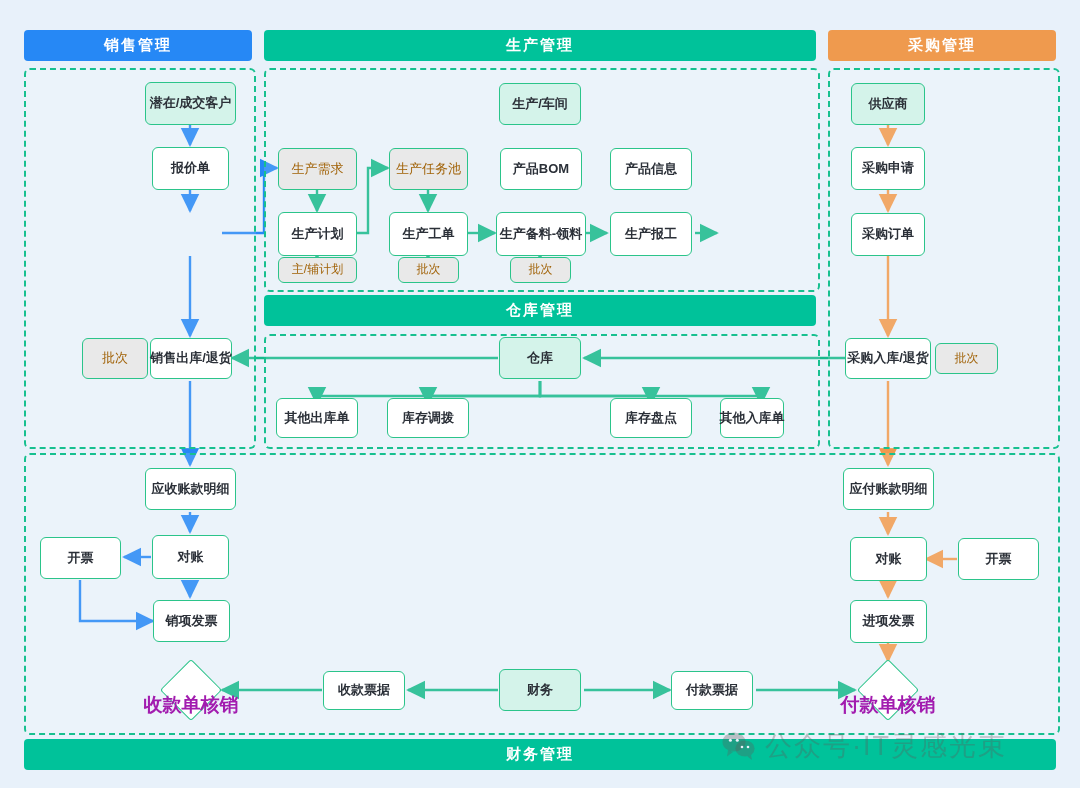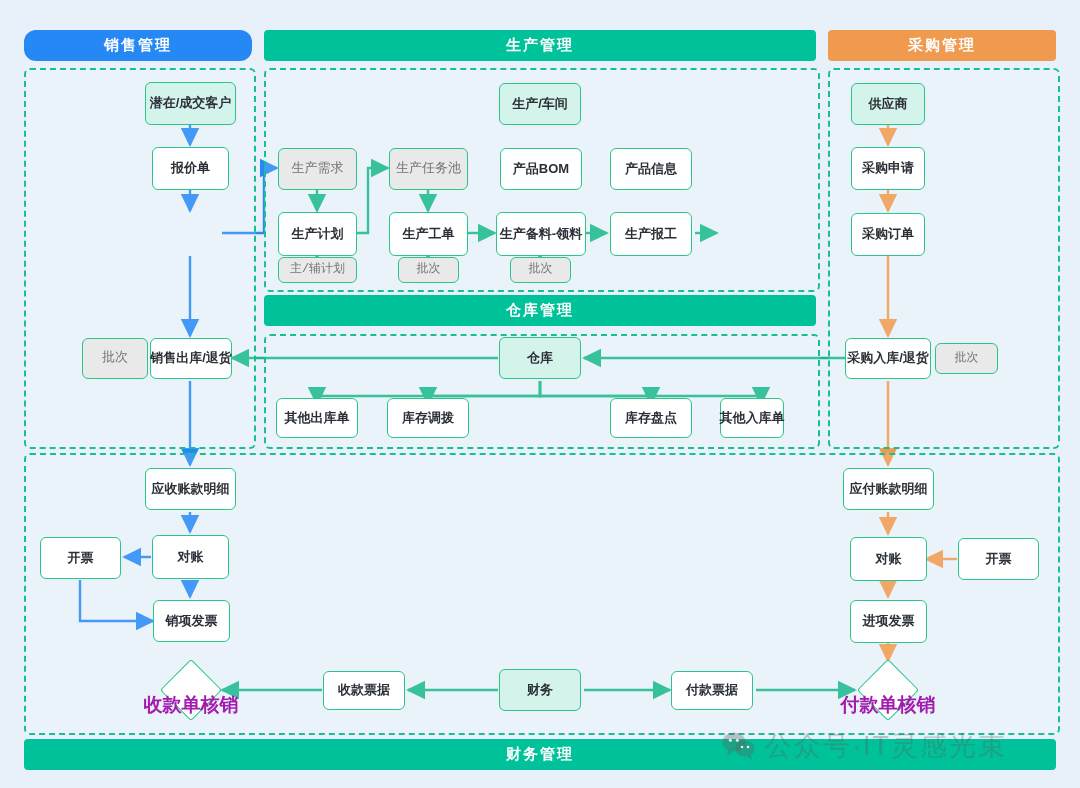--- a/index.html
+++ b/index.html
@@ -11,21 +11,21 @@
     position:relative;
   }
   #stage{position:absolute;left:0;top:0;width:1080px;height:788px;}
 
   
   .bar{
     position:absolute;border-radius:4px;
     display:flex;align-items:center;justify-content:center;
     color:#fff;font-size:15px;font-weight:bold;letter-spacing:2px;
   }
-  .bar.blue{background:#2688F5;border-radius:12px;}
+  .bar.blue{background:#2688F5;}
   .bar.green{background:#00C29A;}
   .bar.orange{background:#EF9A4E;}
 
   
   .frame{
     position:absolute;
     border:2px dashed #17C08F;
     border-radius:6px;
     background:rgba(255,255,255,0.14);
   }
@@ -36,21 +36,21 @@
     box-sizing:border-box;
     border:1px solid #2BC48A;
     border-radius:6px;
     background:#ffffff;
     display:flex;align-items:center;justify-content:center;
     font-size:13px;font-weight:bold;color:#2b3038;
     text-align:center;line-height:1.15;
     white-space:nowrap;
   }
   .node.light{background:#D4F3EA;font-weight:bold;}
-  .node.muted{background:#E9E9E9;color:#737373;font-weight:normal;font-family:Liberation Mono, monospace;}
+  .node.muted{background:#E9E9E9;color:#a16207;font-weight:normal;}
   .diamond{
     position:absolute;
     display:flex;align-items:flex-end;justify-content:center;
     font-size:19px;font-weight:bold;color:#a21caf;white-space:nowrap;
   }
   .diamond .dshape{
     position:absolute;left:50%;top:50%;
     width:42px;height:42px;
     transform:translate(-50%,-50%) rotate(45deg);
     border:1px solid #2BC48A;background:#fff;border-radius:3px;

